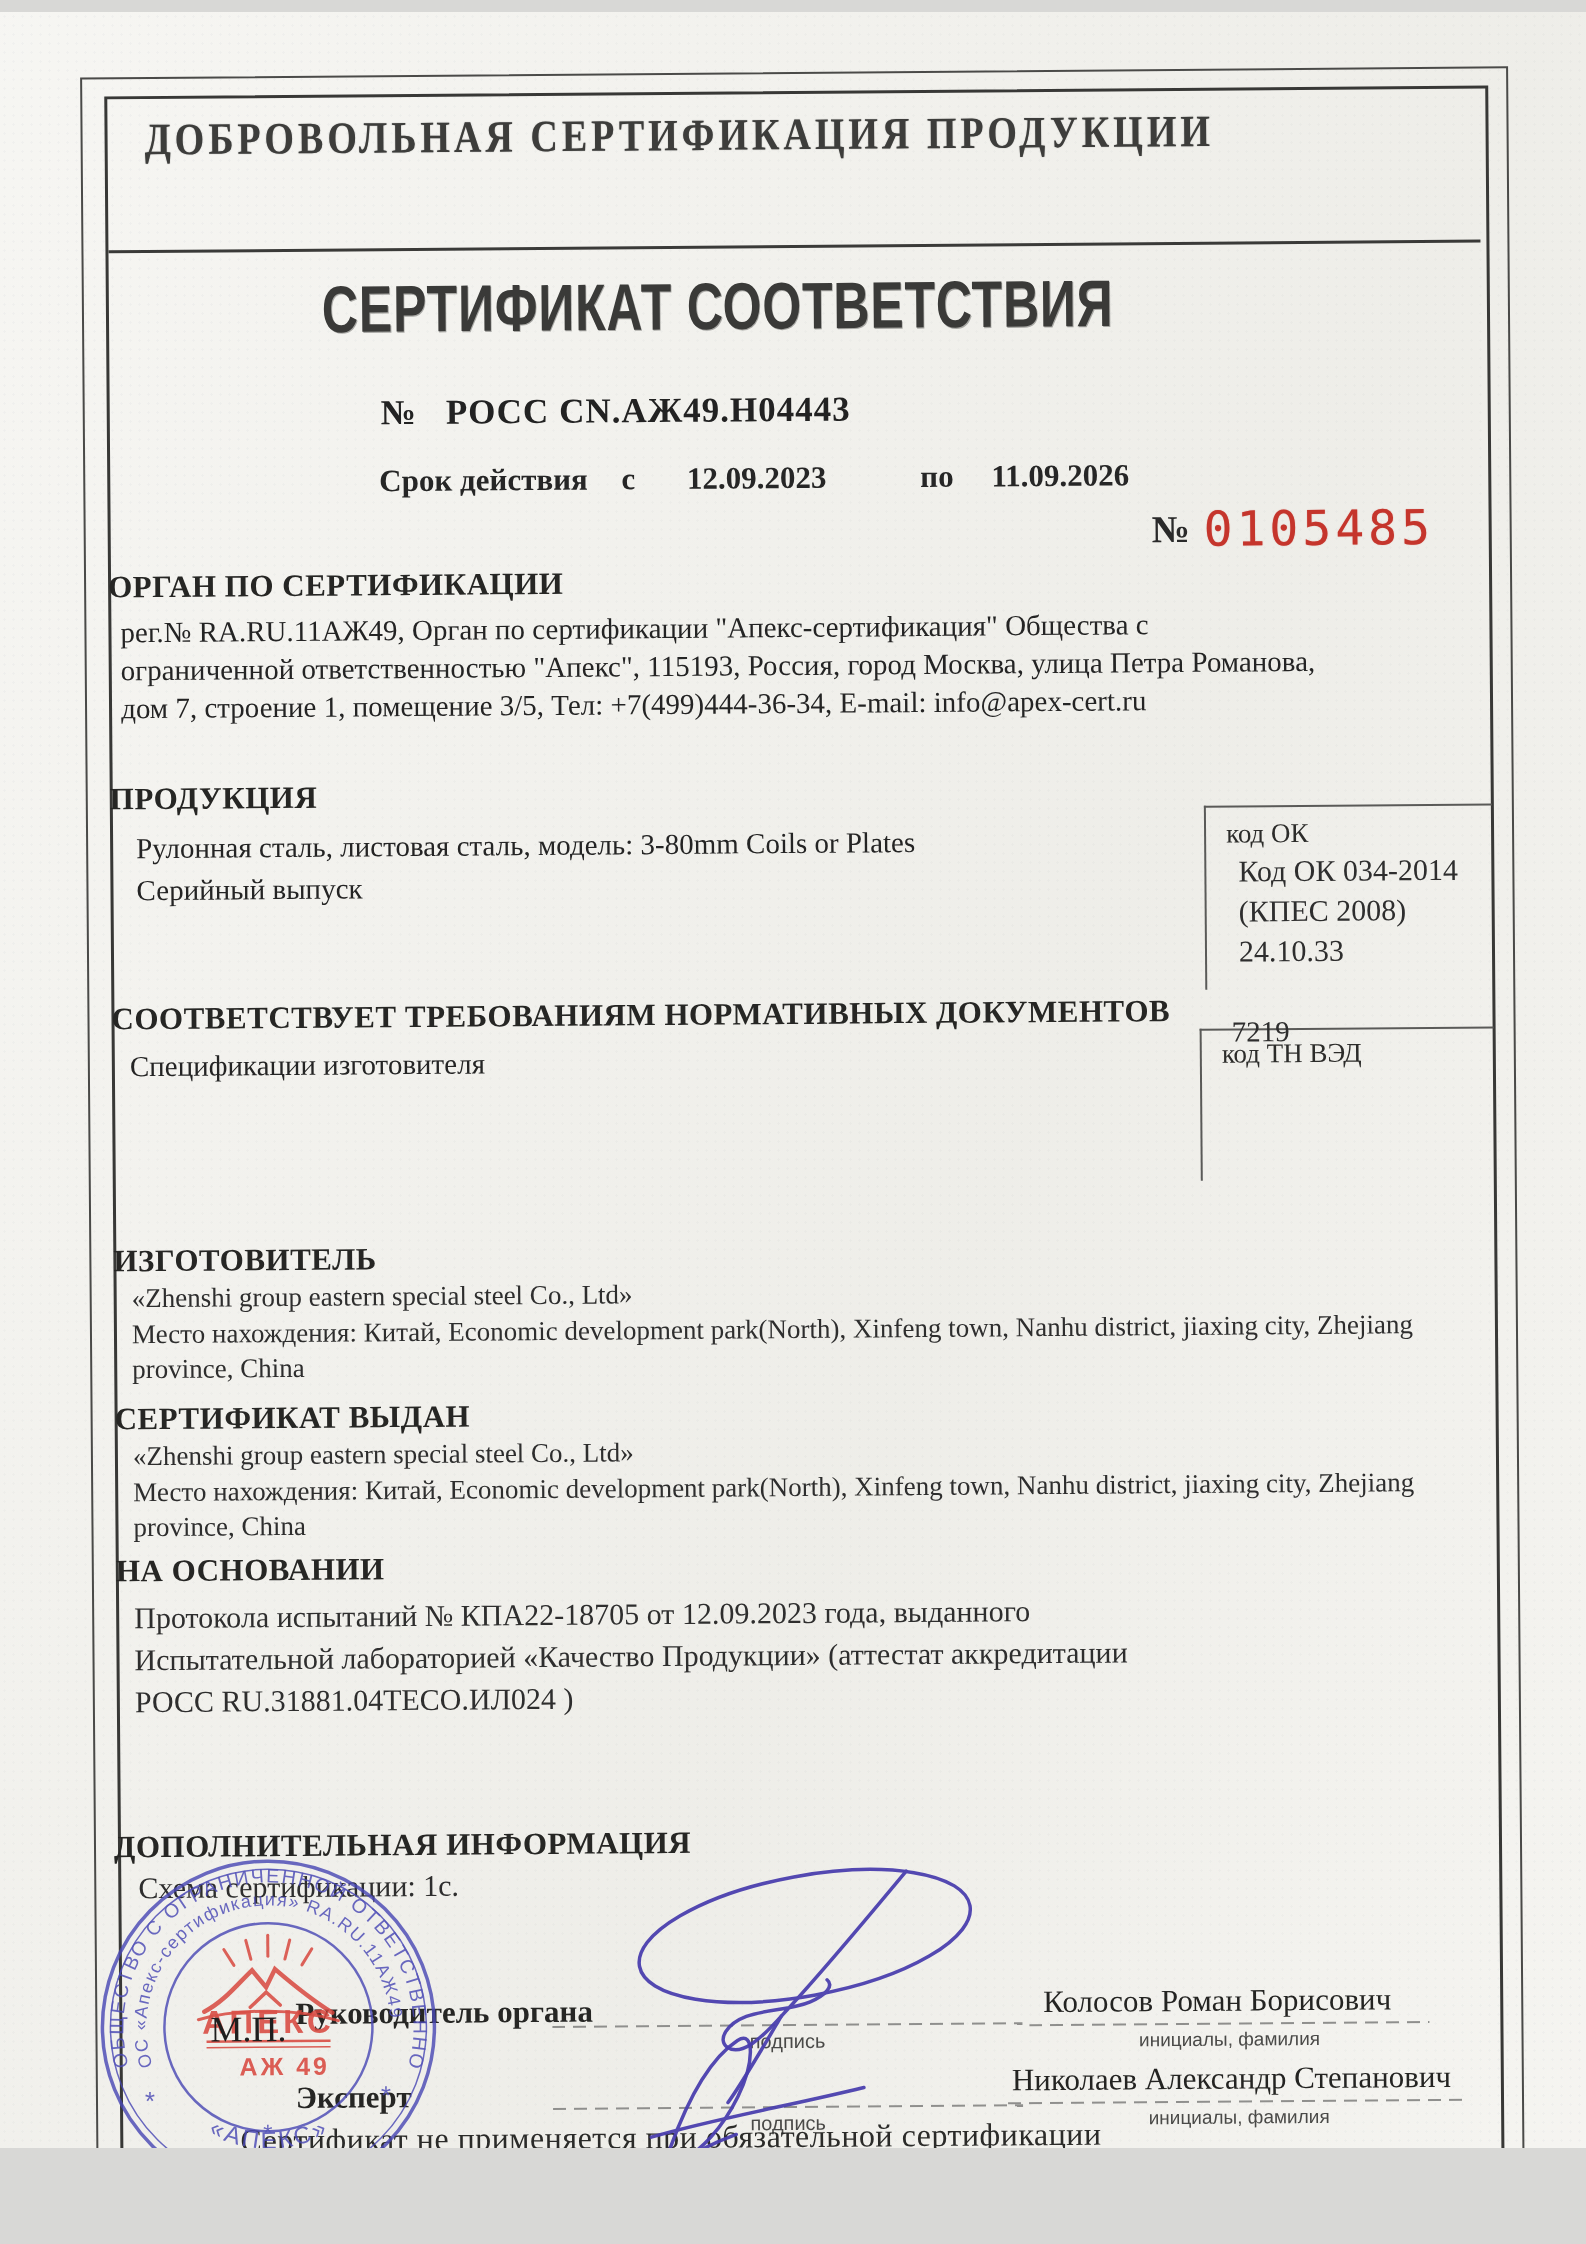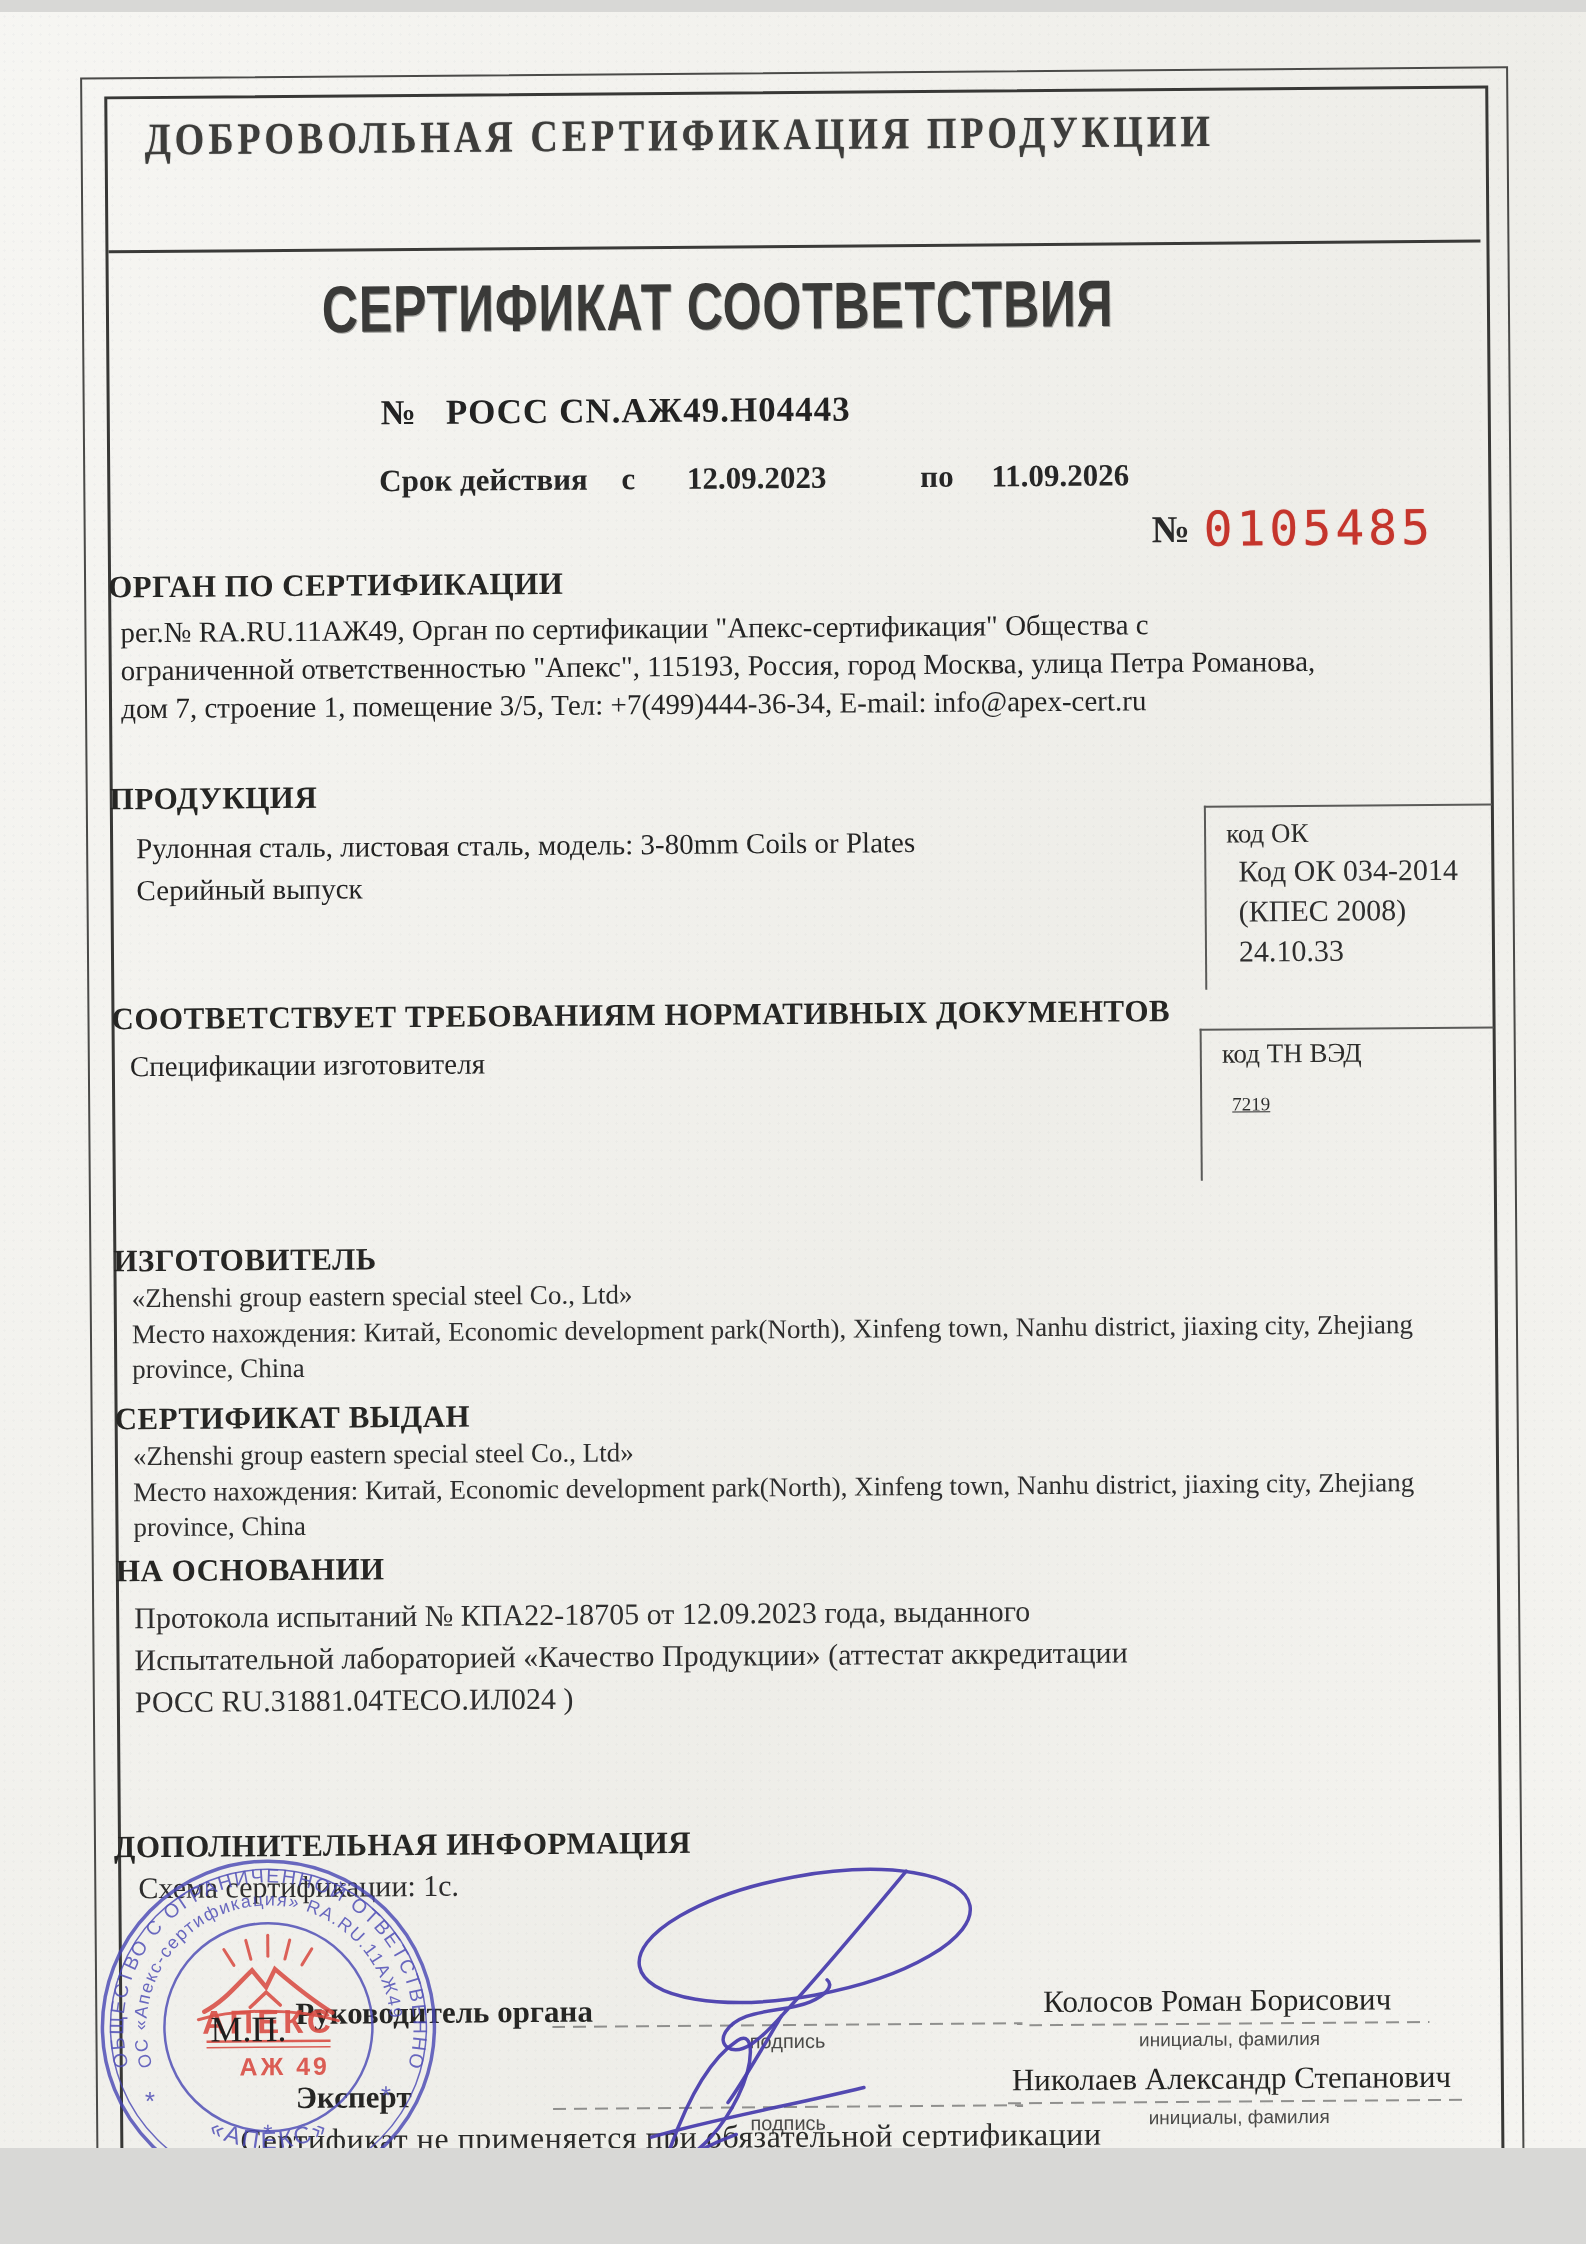--- a/index.html
+++ b/index.html
@@ -66,21 +66,21 @@
   .ok-label{left:1228px;top:810px;font-size:27px;color:#2c2c2a;}
   .ok-l1{left:1240px;top:846px;font-size:30px;}
   .ok-l2{left:1240px;top:886px;font-size:30px;}
   .ok-l3{left:1240px;top:926px;font-size:30px;font-family:Liberation Serif, serif;}
 
   .conf-h{left:112px;top:984px;}
   .conf-t{left:130px;top:1030px;white-space:nowrap;}
 
   .tn-box{left:1200px;top:1020px;width:292px;height:150px;}
   .tn-label{left:1222px;top:1030px;font-size:27px;color:#2c2c2a;white-space:nowrap;}
-  .tn-value{left:1232px;top:1085px;font-size:19px;text-decoration:underline;}
+  .tn-value{left:1232px;top:1007px;font-size:29px;}
 
   .mfr-h{left:112px;top:1226px;}
   .mfr-n{left:130px;top:1266px;font-size:27px;white-space:nowrap;}
   .mfr-a{left:130px;top:1300px;width:1355px;font-size:27px;line-height:35px;}
 
   .iss-h{left:112px;top:1384px;}
   .iss-n{left:130px;top:1424px;font-size:27px;white-space:nowrap;}
   .iss-a{left:130px;top:1458px;width:1355px;font-size:27px;line-height:35px;}
 
   .bas-h{left:112px;top:1536px;}

